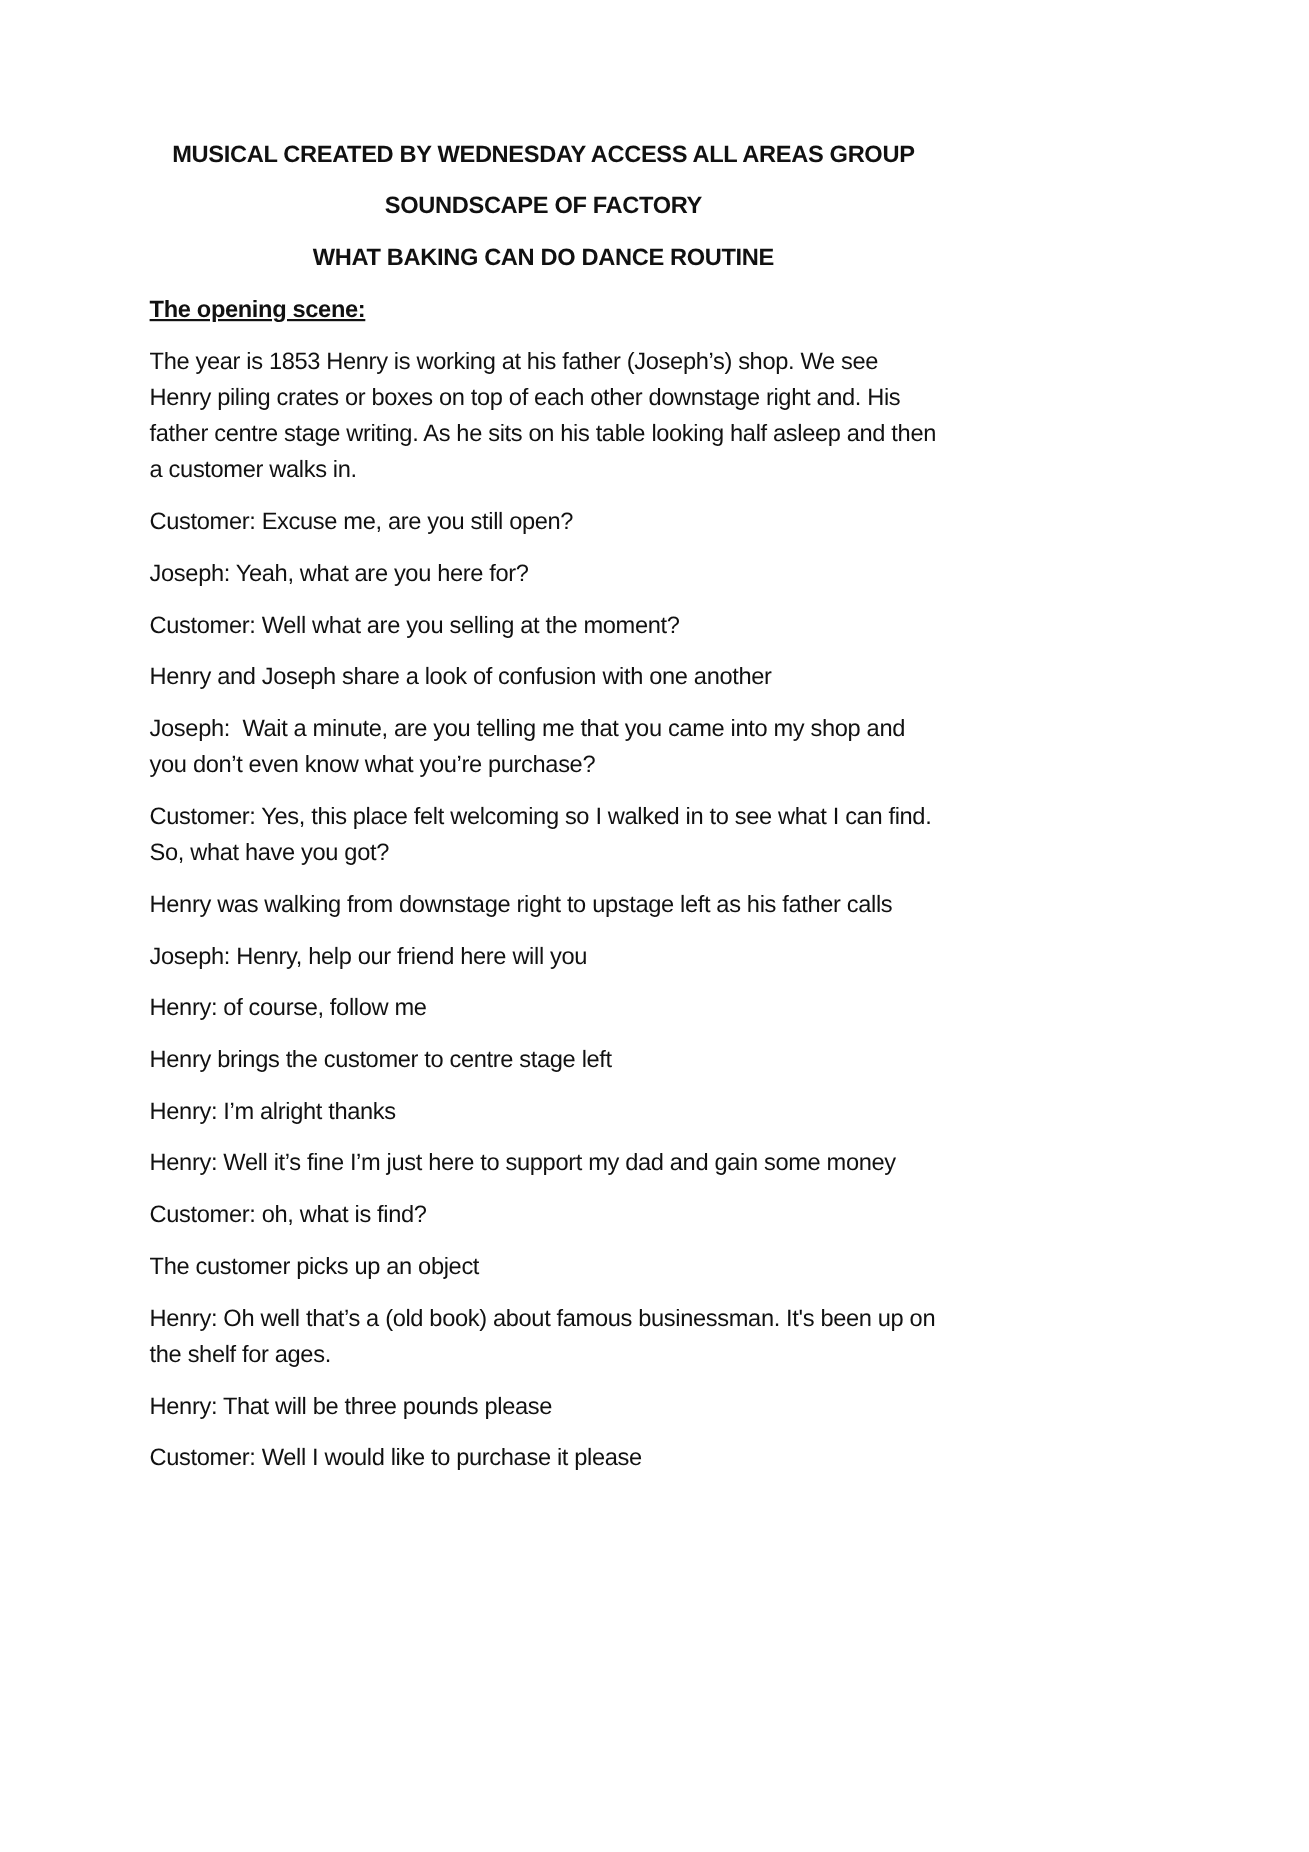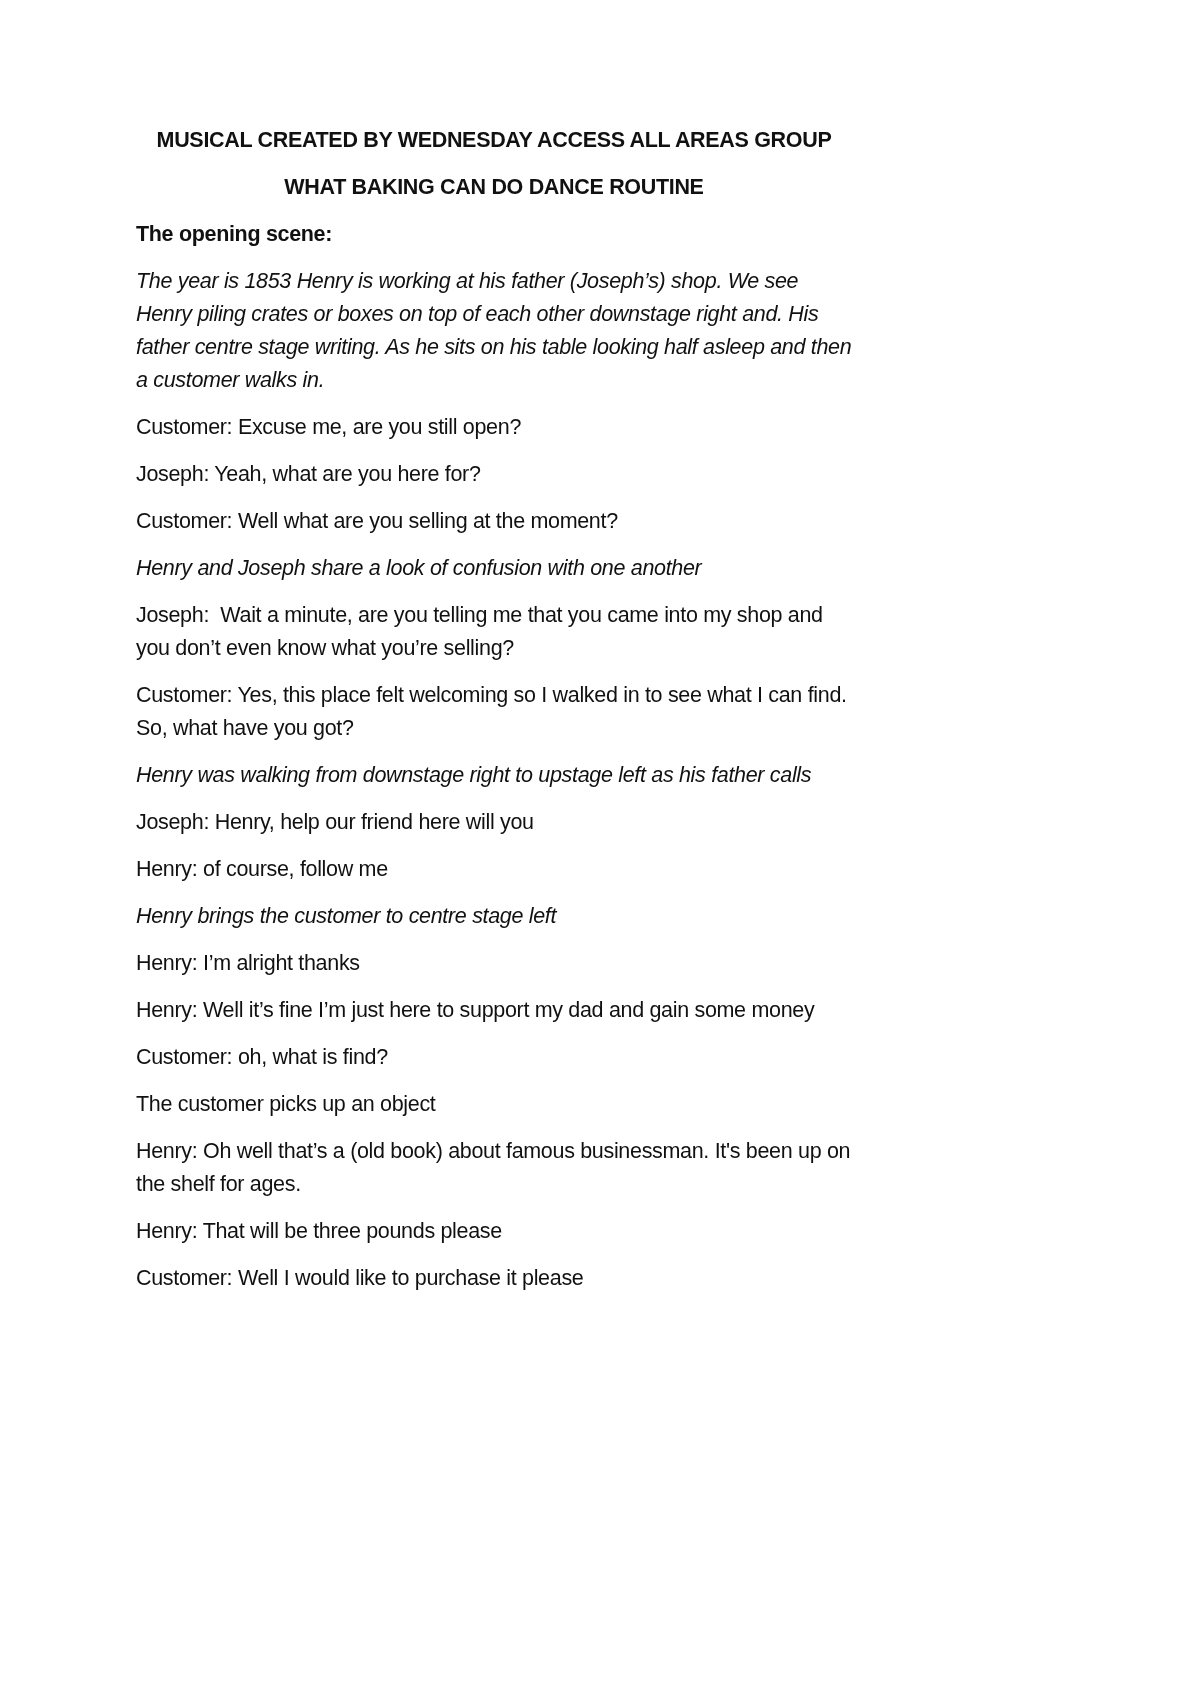--- a/index.html
+++ b/index.html
@@ -22,38 +22,39 @@
   .page p {
     margin: 0 0 14px 0;
     white-space: pre-wrap;
   }
   .title {
     font-weight: bold;
     text-align: center;
   }
   .scene-heading {
     font-weight: bold;
+    text-decoration: underline;
   }
   .stage-direction {
-    font-style: italic;
   }
 </style>
 </head>
 <body>
 
 <div class="page">
   <p class="title">MUSICAL CREATED BY WEDNESDAY ACCESS ALL AREAS GROUP</p>
+  <p class="title">SOUNDSCAPE OF FACTORY</p>
   <p class="title">WHAT BAKING CAN DO DANCE ROUTINE</p>
   <p class="scene-heading">The opening scene:</p>
   <p class="stage-direction">The year is 1853 Henry is working at his father (Joseph’s) shop. We see Henry piling crates or boxes on top of each other downstage right and. His father centre stage writing. As he sits on his table looking half asleep and then a customer walks in.</p>
   <p class="dialogue">Customer: Excuse me, are you still open?</p>
   <p class="dialogue">Joseph: Yeah, what are you here for?</p>
   <p class="dialogue">Customer: Well what are you selling at the moment?</p>
   <p class="stage-direction">Henry and Joseph share a look of confusion with one another</p>
-  <p class="dialogue">Joseph:  Wait a minute, are you telling me that you came into my shop and you don’t even know what you’re selling?</p>
+  <p class="dialogue">Joseph:  Wait a minute, are you telling me that you came into my shop and you don’t even know what you’re purchase?</p>
   <p class="dialogue">Customer: Yes, this place felt welcoming so I walked in to see what I can find. So, what have you got?</p>
   <p class="stage-direction">Henry was walking from downstage right to upstage left as his father calls</p>
   <p class="dialogue">Joseph: Henry, help our friend here will you</p>
   <p class="dialogue">Henry: of course, follow me</p>
   <p class="stage-direction">Henry brings the customer to centre stage left</p>
   <p class="dialogue">Henry: I’m alright thanks</p>
   <p class="dialogue">Henry: Well it’s fine I’m just here to support my dad and gain some money</p>
   <p class="dialogue">Customer: oh, what is find?</p>
   <p class="dialogue">The customer picks up an object</p>
   <p class="dialogue">Henry: Oh well that’s a (old book) about famous businessman. It's been up on the shelf for ages.</p>

